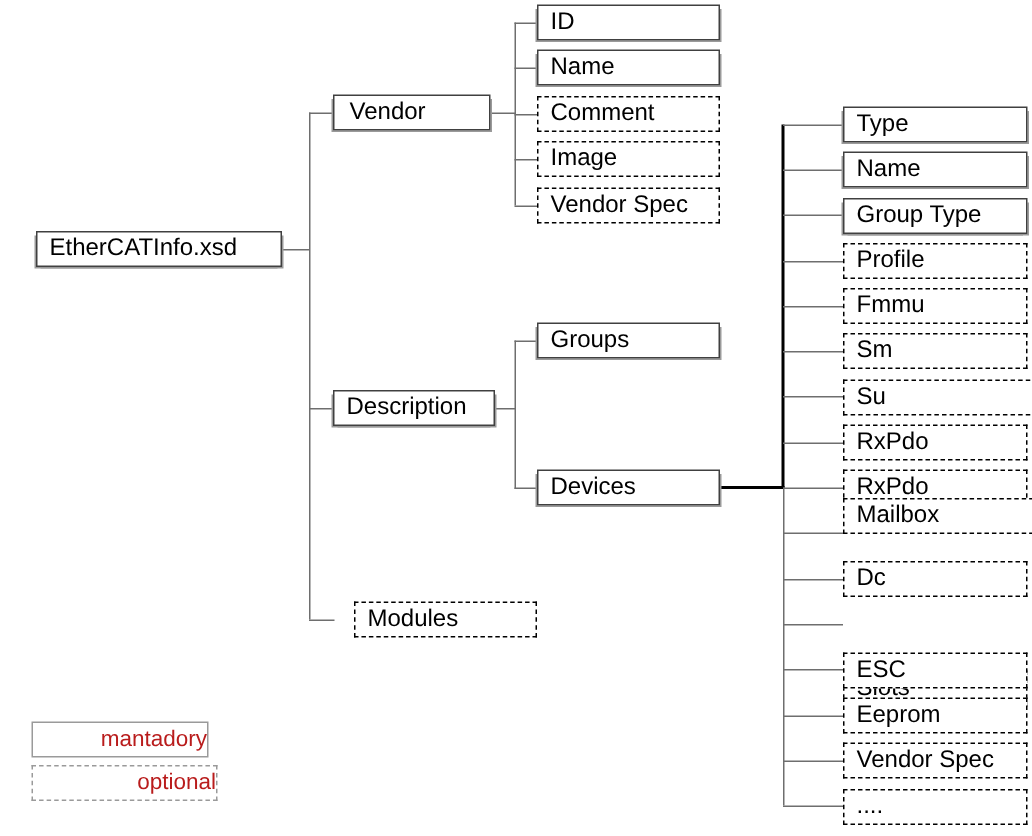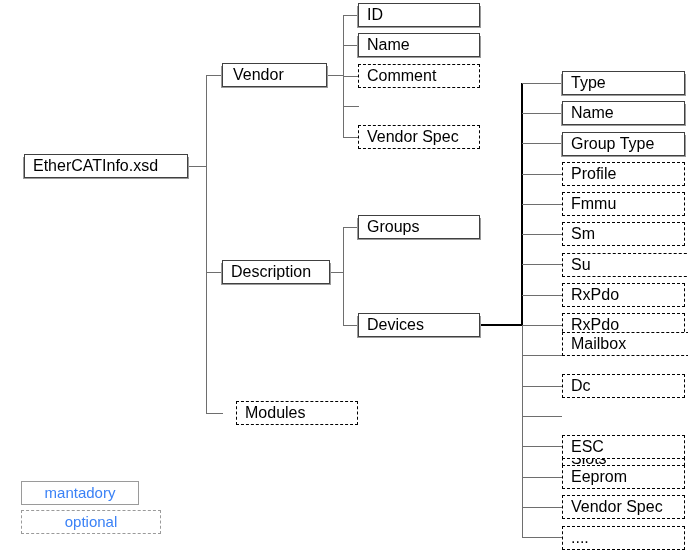--- a/index.html
+++ b/index.html
@@ -37,23 +37,23 @@
     border: 1px dashed #000000;
     background: #ffffff;
   }
   
   .legend-box {
     position: absolute;
     box-sizing: border-box;
     height: 24px;
     line-height: 22px;
     font-size: 15px;
-    color: #3b82f6;
+    color: #b91c1c;
     background: #ffffff;
-    text-align: center;
+    text-align: right;
     white-space: nowrap;
     z-index: 5;
   }
   .legend-box.mandatory {
     border: 1px solid #9a9a9a;
   }
   .legend-box.optional {
     border: 1px dashed #9a9a9a;
   }
   .edge {
@@ -113,20 +113,21 @@
 
   <div class="node mandatory" style="left:24px; top:154px; width:164px;">EtherCATInfo.xsd</div>
 
   <div class="node mandatory" style="left:222px; top:63px; width:105px;padding-left:10px;">Vendor</div>
   <div class="node mandatory" style="left:222px; top:260px; width:108px;">Description</div>
   <div class="node optional" style="left:236px; top:401px; width:122px;">Modules</div>
 
   <div class="node mandatory" style="left:358px; top:3px; width:122px;">ID</div>
   <div class="node mandatory" style="left:358px; top:33px; width:122px;">Name</div>
   <div class="node optional" style="left:358px; top:64px; width:122px;">Comment</div>
+  <div class="node optional" style="left:358px; top:94px; width:122px;">Image</div>
   <div class="node optional" style="left:358px; top:125px; width:122px;">Vendor Spec</div>
 
   <div class="node mandatory" style="left:358px; top:215px; width:122px;">Groups</div>
   <div class="node mandatory" style="left:358px; top:313px; width:122px;">Devices</div>
 
   <div class="node mandatory" style="left:562px; top:71px; width:123px;">Type</div>
   <div class="node mandatory" style="left:562px; top:101px; width:123px;">Name</div>
   <div class="node mandatory" style="left:562px; top:132px; width:123px;">Group Type</div>
   <div class="node optional" style="left:562px; top:162px; width:123px;">Profile</div>
   <div class="node optional" style="left:562px; top:192px; width:123px;">Fmmu</div>
@@ -136,15 +137,15 @@
   <div class="node optional" style="left:562px; top:313px; width:123px;">RxPdo</div>
   <div class="node optional" style="left:562px; top:332px; width:142px;">Mailbox</div>
   <div class="node optional" style="left:562px; top:374px; width:123px;">Dc</div>
   <div class="node optional" style="left:562px; top:404px; width:123px;margin-top:43px;">Slots</div>
   <div class="node optional" style="left:562px; top:435px; width:123px;">ESC</div>
   <div class="node optional" style="left:562px; top:465px; width:123px;">Eeprom</div>
   <div class="node optional" style="left:562px; top:495px; width:123px;">Vendor Spec</div>
   <div class="node optional" style="left:562px; top:526px; width:123px;">....</div>
 
   <div class="legend-box mandatory" style="left:21px; top:481px; width:118px;">mantadory</div>
-  <div class="legend-box optional" style="left:21px; top:510px; width:140px;">optional</div>
+  <div class="legend-box optional" style="left:21px; top:510px; width:124px;">optional</div>
 
 </div>
 
 </body></html>

